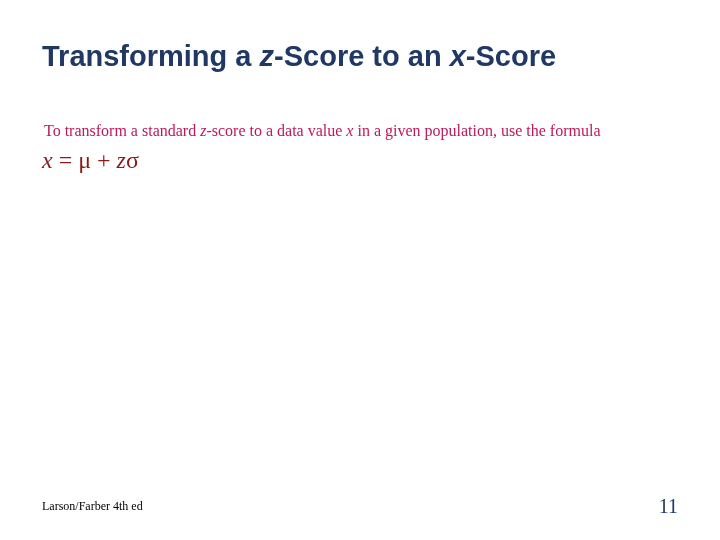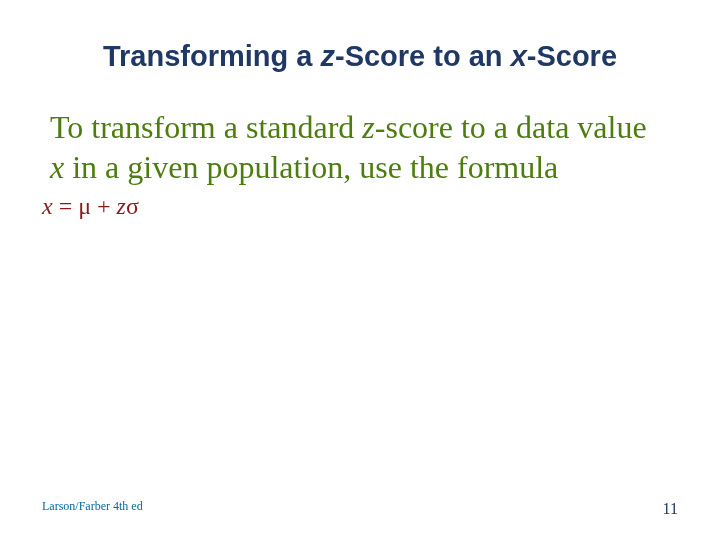--- a/index.html
+++ b/index.html
@@ -8,54 +8,53 @@
     width: 720px;
     height: 540px;
     position: relative;
     padding: 40px 42px 30px 42px;
   }
   .title {
     color: #1f3864;
     font-family: Arial, Helvetica, sans-serif;
     font-weight: bold;
     font-size: 29px;
-    text-align: center;
-    margin-bottom: 34px;
+    margin-bottom: 48px;
   }
   .title .ital { font-style: italic; }
   .body {
-    color: #4d7c0f;
-    font-size: 32px;
+    color: #be185d;
+    font-size: 16px;
     line-height: 1.25;
-    margin-left: 8px;
+    margin-left: 2px;
     margin-right: 20px;
   }
   .body .zvar, .body .xvar { font-style: italic; }
   .formula {
     color: #8b1a1a;
     font-size: 24px;
     text-align: left;
     margin-top: 6px;
     font-family: "Times New Roman", Times, serif;
   }
   .formula .ivar { font-style: italic; }
   .footer-left {
     position: absolute;
     left: 42px;
     bottom: 26px;
     font-size: 12px;
-    color: #0369a1;
+    color: #000000;
     font-family: "Times New Roman", Times, serif;
     text-align: center;
   }
   .footer-right {
     position: absolute;
     right: 42px;
     bottom: 22px;
-    font-size: 16px;
+    font-size: 20px;
     color: #1f3864;
     font-family: "Times New Roman", Times, serif;
   }
 </style>
 </head>
 <body>
 
 <div class="slide">
 
   <h1 class="title">

